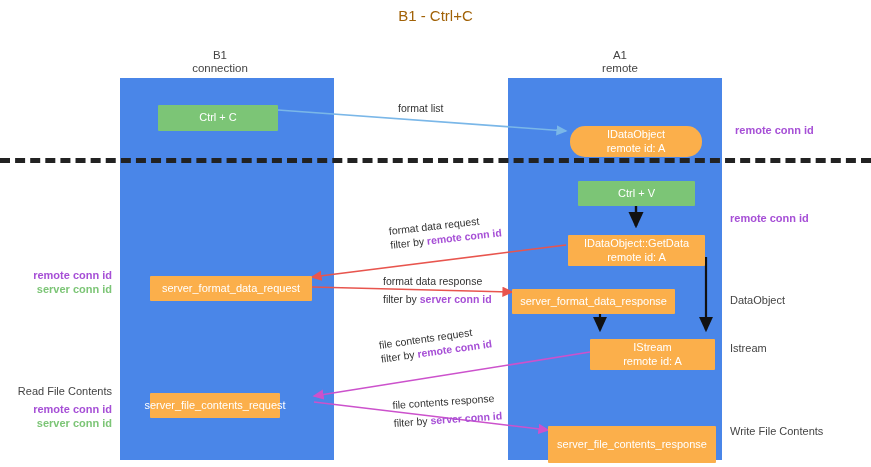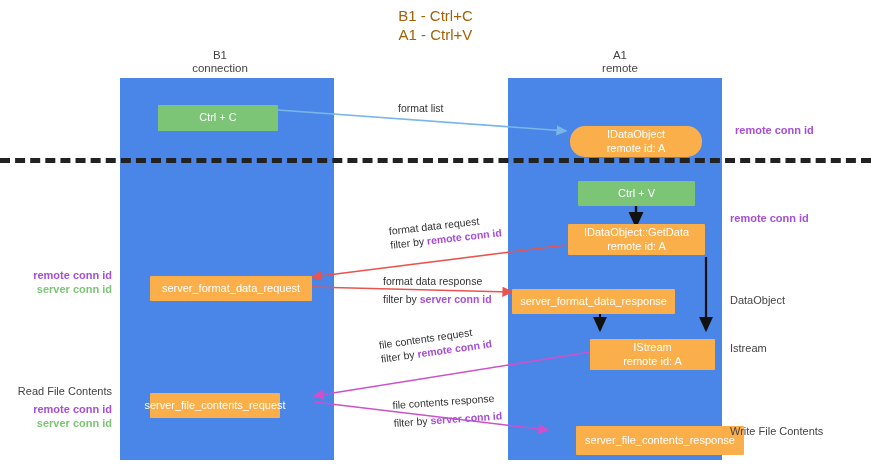--- a/index.html
+++ b/index.html
@@ -87,21 +87,20 @@
     border-top: 5px dashed #222222;
   }
 </style>
 </head>
 <body>
 
 <div id="canvas">
 
   <div class="title-block">
     <div>B1 - Ctrl+C</div>
-    <div>A1 - Ctrl+V</div>
   </div>
 
   <div class="lane-title" style="left:150px; top:49px; width:140px;">
     <div>B1</div>
     <div>connection</div>
   </div>
   <div class="lane-title" style="left:550px; top:49px; width:140px;">
     <div>A1</div>
     <div>remote</div>
   </div>
@@ -150,21 +149,21 @@
 
   <div class="node orange" style="left:570px; top:118px; width:132px; height:31px;border-radius:15px;">
     <span>IDataObject</span>
     <span class="l2">remote id: A</span>
   </div>
 
   <div class="node green" style="left:578px; top:173px; width:117px; height:25px;">
     <span>Ctrl + V</span>
   </div>
 
-  <div class="node orange" style="left:568px; top:216px; width:137px; height:31px;">
+  <div class="node orange" style="left:568px; top:227px; width:137px; height:31px;">
     <span>IDataObject::GetData</span>
     <span class="l2">remote id: A</span>
   </div>
 
   <div class="node orange" style="left:150px; top:268px; width:162px; height:25px;">
     <span>server_format_data_request</span>
   </div>
 
   <div class="node orange" style="left:512px; top:281px; width:163px; height:25px;">
     <span>server_format_data_response</span>
@@ -172,21 +171,21 @@
 
   <div class="node orange" style="left:590px; top:331px; width:125px; height:31px;">
     <span>IStream</span>
     <span class="l2">remote id: A</span>
   </div>
 
   <div class="node orange" style="left:150px; top:385px; width:130px; height:25px;">
     <span>server_file_contents_request</span>
   </div>
 
-  <div class="node orange" style="left:576px; top:418px; width:168px; height:29px;">
+  <div class="node orange" style="left:548px; top:418px; width:168px; height:37px;">
     <span>server_file_contents_response</span>
   </div>
 
   <div class="edge-label" style="left:398px; top:101px;">
     <span>format list</span>
   </div>
 
   <div class="edge-label rot-neg" style="left:388px; top:224px; transform: rotate(-6.5deg);">
     <div>format data request</div>
     <div>

